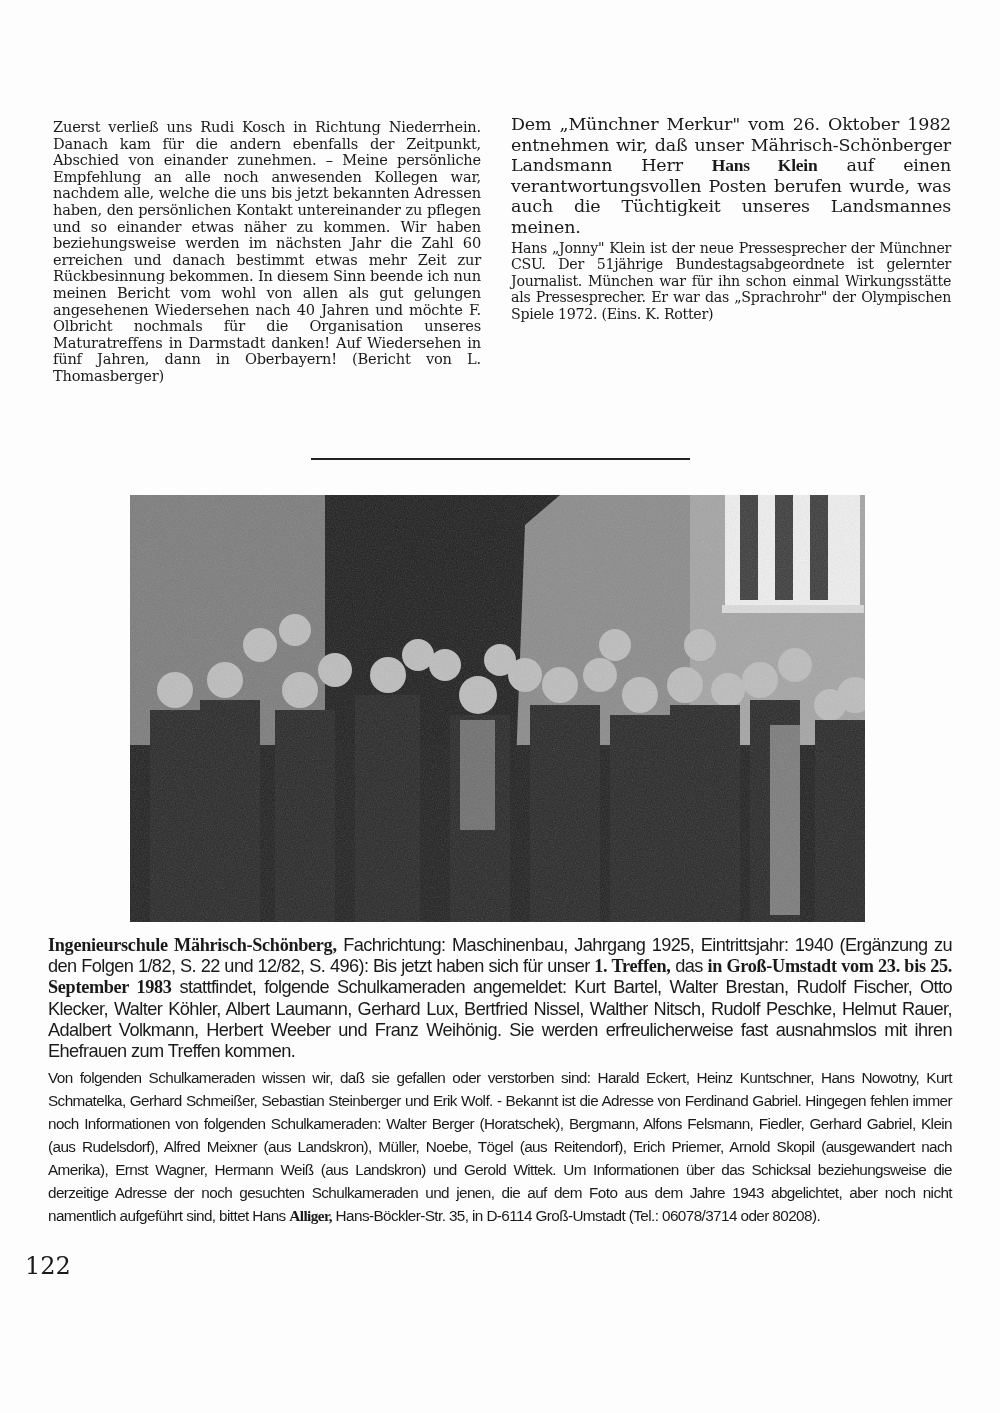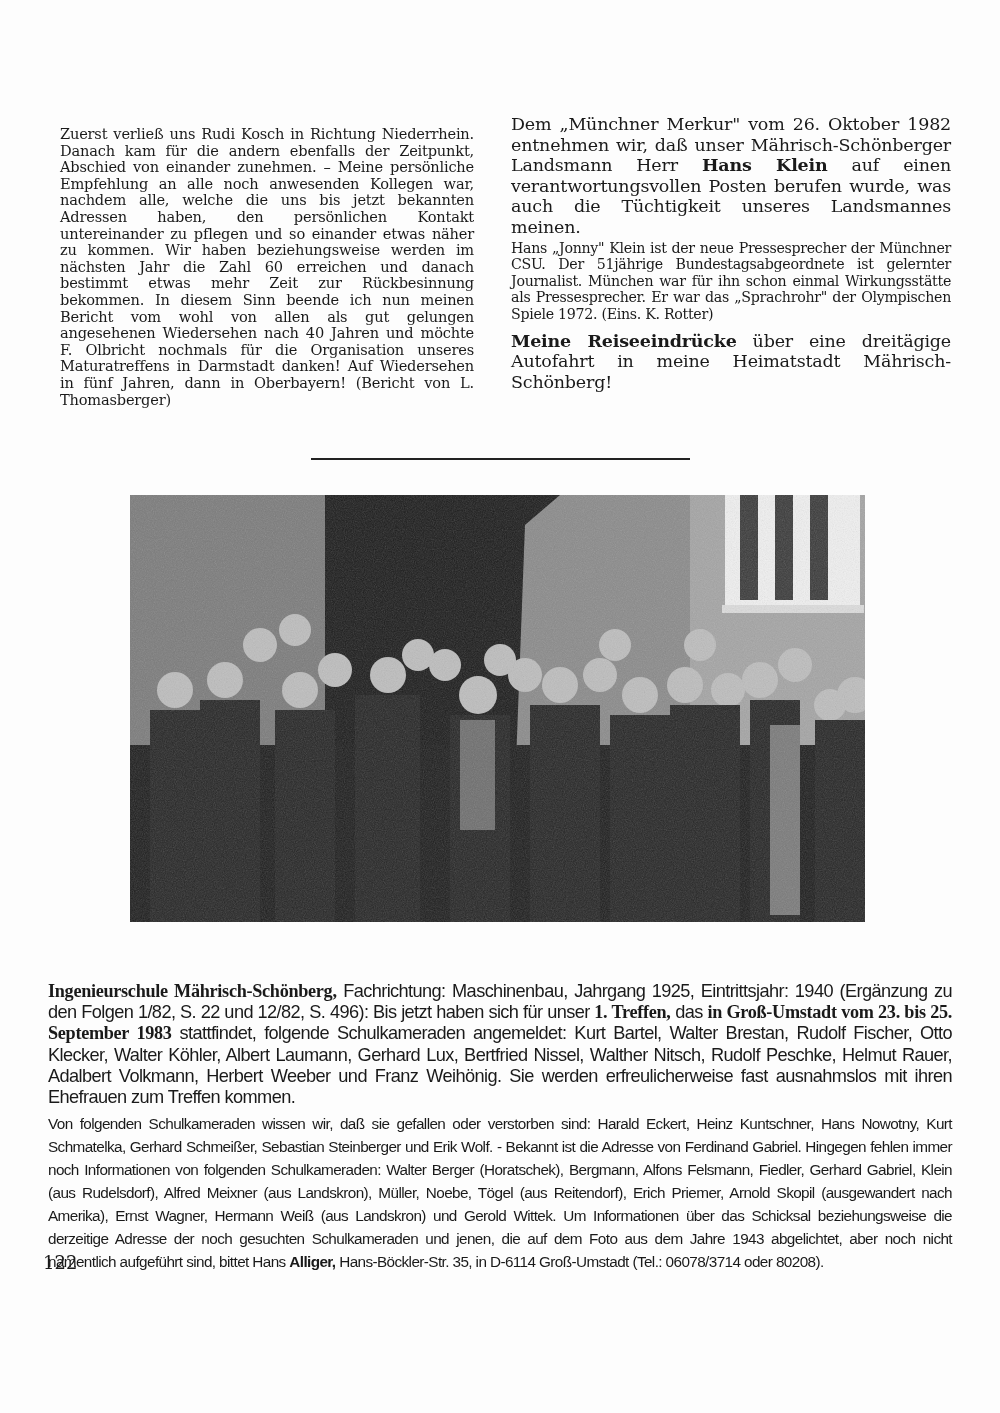--- a/index.html
+++ b/index.html
@@ -6,50 +6,49 @@
   body {
     width:1000px; height:1413px; background:#fdfdfd; position:relative; overflow:hidden;
     font-family:"DejaVu Serif", "Liberation Serif", serif; color:#1a1a1a;
   }
   .col { position:absolute; text-align:justify; }
   .left-col { left:48px; top:114px; width:438px; font-size:14.6px; line-height:16.6px; letter-spacing:-0.2px; }
   .right-col { left:511px; top:114px; width:440px; }
   .r-lead { font-size:17.5px; line-height:20.6px; letter-spacing:-0.2px; margin:0; }
   .r-small { font-size:14.2px; line-height:16.6px; letter-spacing:-0.3px; margin:2px 0 0 0; }
   .r-head { font-size:17.5px; line-height:20.6px; letter-spacing:-0.2px; margin:8px 0 0 0; }
-  p { margin:12px; }
-  b { font-weight:bold; }
+  p { margin:5px; }
+  b { font-weight:bold;font-family:Liberation Serif, serif; }
   .divider { position:absolute; left:311px; top:458px; width:379px; height:2px; background:#222; }
   .photo {
     position:absolute; left:130px; top:495px; width:735px; height:427px; overflow:hidden;
     background:#6f6f6f;
   }
-  .bottom { position:absolute; left:48px; top:981px; width:904px; }
+  .bottom { position:absolute; left:48px; top:935px; width:904px; }
   .b-lead {
     font-family:"Liberation Sans", sans-serif; font-size:18.2px; line-height:21.2px;
     letter-spacing:-0.6px; text-align:justify; margin:0;
   }
   .b-lead b { font-family:"Liberation Serif", serif; letter-spacing:-0.3px; }
   .b-small {
     font-family:"Liberation Sans", sans-serif; font-size:15.3px; line-height:23px;
     letter-spacing:-0.6px; text-align:justify; margin:4px 0 0 0;
   }
-  .page-number { position:absolute; left:43px; top:1252px; font-size:18px; }
+  .page-number { position:absolute; left:25px; top:1252px; font-size:24px; }
 </style>
 </head>
 <body>
 
 <div class="col left-col">
   <p>Zuerst verließ uns Rudi Kosch in Richtung Niederrhein. Danach kam für die andern ebenfalls der Zeitpunkt, Abschied von einander zunehmen. – Meine persönliche Empfehlung an alle noch anwesenden Kollegen war, nachdem alle, welche die uns bis jetzt bekannten Adressen haben, den persönlichen Kontakt untereinander zu pflegen und so einander etwas näher zu kommen. Wir haben beziehungsweise werden im nächsten Jahr die Zahl 60 erreichen und danach bestimmt etwas mehr Zeit zur Rückbesinnung bekommen. In diesem Sinn beende ich nun meinen Bericht vom wohl von allen als gut gelungen angesehenen Wiedersehen nach 40 Jahren und möchte F. Olbricht nochmals für die Organisation unseres Maturatreffens in Darmstadt danken! Auf Wiedersehen in fünf Jahren, dann in Oberbayern! (Bericht von L. Thomasberger)</p>
 </div>
 
 <div class="col right-col">
   <p class="r-lead"><span>Dem „Münchner Merkur" vom 26. Oktober 1982 entnehmen wir, daß unser Mährisch-Schönberger Landsmann Herr </span><b>Hans Klein</b><span> auf einen verantwortungsvollen Posten berufen wurde, was auch die Tüchtigkeit unseres Landsmannes meinen.</span></p>
   <p class="r-small">Hans „Jonny" Klein ist der neue Pressesprecher der Münchner CSU. Der 51jährige Bundestagsabgeordnete ist gelernter Journalist. München war für ihn schon einmal Wirkungsstätte als Pressesprecher. Er war das „Sprachrohr" der Olympischen Spiele 1972. (Eins. K. Rotter)</p>
-  <p class="r-head"><b>Meine Reiseeindrücke</b><span> über eine dreitägige Autofahrt in meine Heimatstadt Mährisch-Schönberg!</span></p>
 </div>
 
 <div class="divider"></div>
 
 <div class="photo" title="Black-and-white group photo of about 25 young men standing in front of a building entrance with a window, 1943">
   <svg width="735" height="427" viewBox="0 0 735 427">
     <defs>
       <filter id="grain" x="0" y="0" width="100%" height="100%">
         <feTurbulence type="fractalNoise" baseFrequency="0.9" numOctaves="2" seed="4"></feTurbulence>
         <feColorMatrix type="saturate" values="0"></feColorMatrix>

